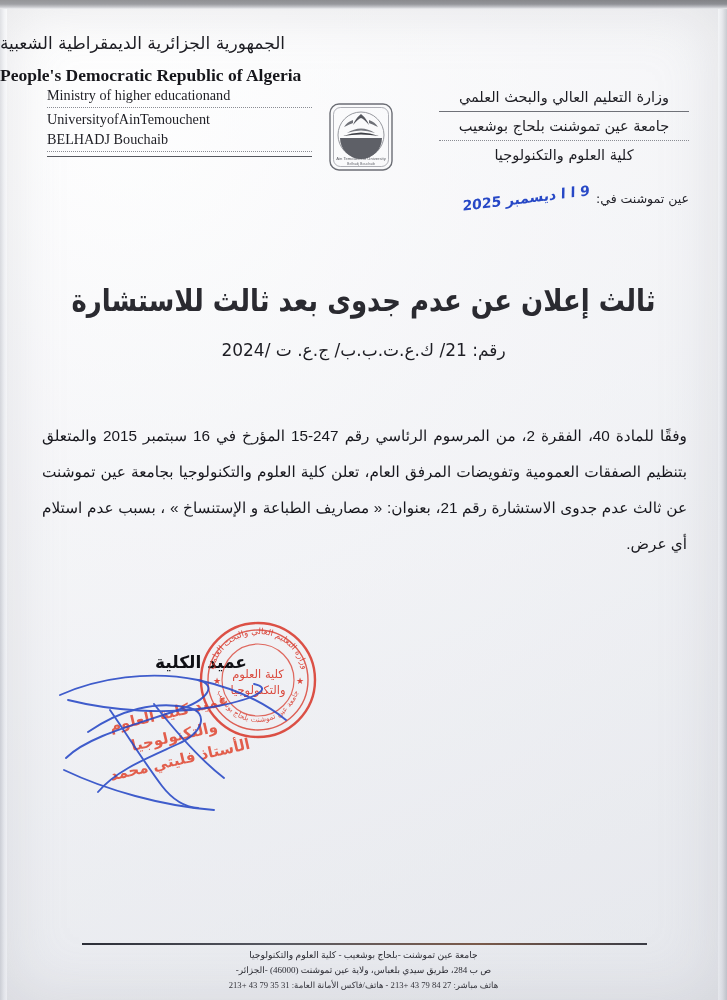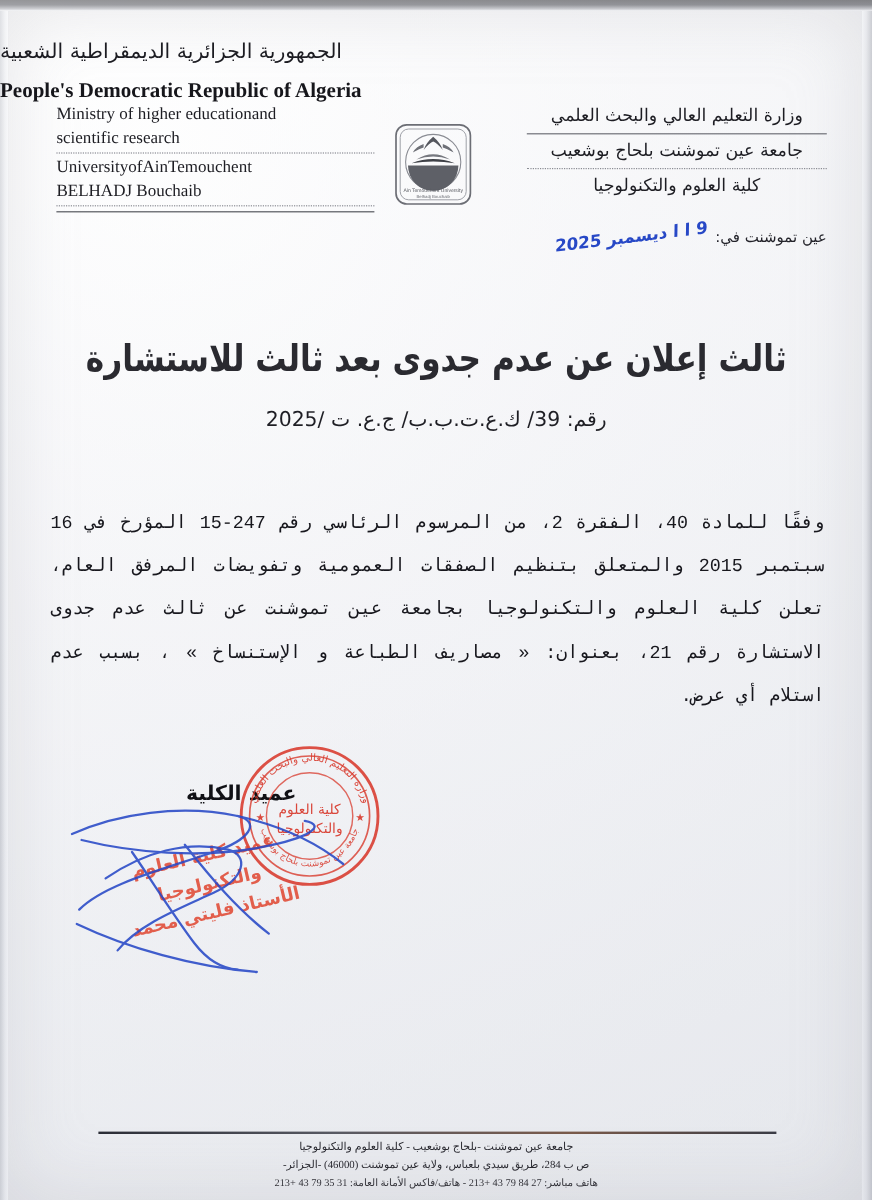--- a/index.html
+++ b/index.html
@@ -111,21 +111,21 @@
     direction:rtl;color:#1e1e24;
     font-family:"DejaVu Sans", sans-serif;
     font-size:17px;
   }
 
   
   .body{
     position:absolute;left:42px;top:418px;width:645px;
     direction:rtl;text-align:justify;
     color:#17171d;
-    font-family:Liberation Mono, monospace;
+    font-family:Liberation Sans, sans-serif;
     font-size:15.3px;line-height:36px;
   }
 
   
   .sig-label{
     position:absolute;left:155px;top:652px;
     direction:rtl;color:#101015;font-weight:bold;
     font-family:"DejaVu Sans", sans-serif;font-size:17px;
   }
   .stamp-round{
@@ -169,21 +169,20 @@
   <div class="sheet-shadow"></div>
 
   <div class="hdr-ar">الجمهورية الجزائرية الديمقراطية الشعبية</div>
   <div class="hdr-en">People's Democratic Republic of Algeria</div>
 
   <div class="lh-left">
     <div class="row just">
       <span>Ministry of higher education</span>
       <span>and</span>
     </div>
-    <div class="row">scientific research</div>
     <div class="rule dotted"></div>
     <div class="row just">
       <span>University</span>
       <span>of</span>
       <span>Ain</span>
       <span>Temouchent</span>
     </div>
     <div class="row">BELHADJ Bouchaib</div>
     <div class="rule dotted"></div>
     <div class="rule thick"></div>
@@ -212,21 +211,21 @@
       <text x="34" y="63" font-size="3.6" fill="#6a6c73" text-anchor="middle" font-family="Liberation Sans, sans-serif">Belhadj Bouchaib</text>
     </svg>
   </div>
 
   <div class="dateline">
     <span>عين تموشنت في:</span>
     <span class="hand">9 ا ا ديسمبر 2025</span>
   </div>
 
   <div class="title">ثالث إعلان عن عدم جدوى بعد ثالث للاستشارة</div>
-  <div class="refno">رقم: 39/ ك.ع.ت.ب.ب/ ج.ع. ت /2025</div>
+  <div class="refno">رقم: 21/ ك.ع.ت.ب.ب/ ج.ع. ت /2024</div>
 
   <div class="body">وفقًا للمادة 40، الفقرة 2، من المرسوم الرئاسي رقم 247-15 المؤرخ في 16 سبتمبر 2015 والمتعلق بتنظيم الصفقات العمومية وتفويضات المرفق العام، تعلن كلية العلوم والتكنولوجيا بجامعة عين تموشنت عن ثالث عدم جدوى الاستشارة رقم 21، بعنوان: « مصاريف الطباعة و الإستنساخ » ، بسبب عدم استلام أي عرض.</div>
 
   <div class="sig-label">عميد الكلية</div>
 
   <div class="stamp-round">
     <svg viewBox="0 0 124 124" width="124" height="124">
       <defs>
         <path id="arcTop" d="M 16 62 A 46 46 0 0 1 108 62"></path>
         <path id="arcBot" d="M 20 62 A 42 42 0 0 0 104 62"></path>

